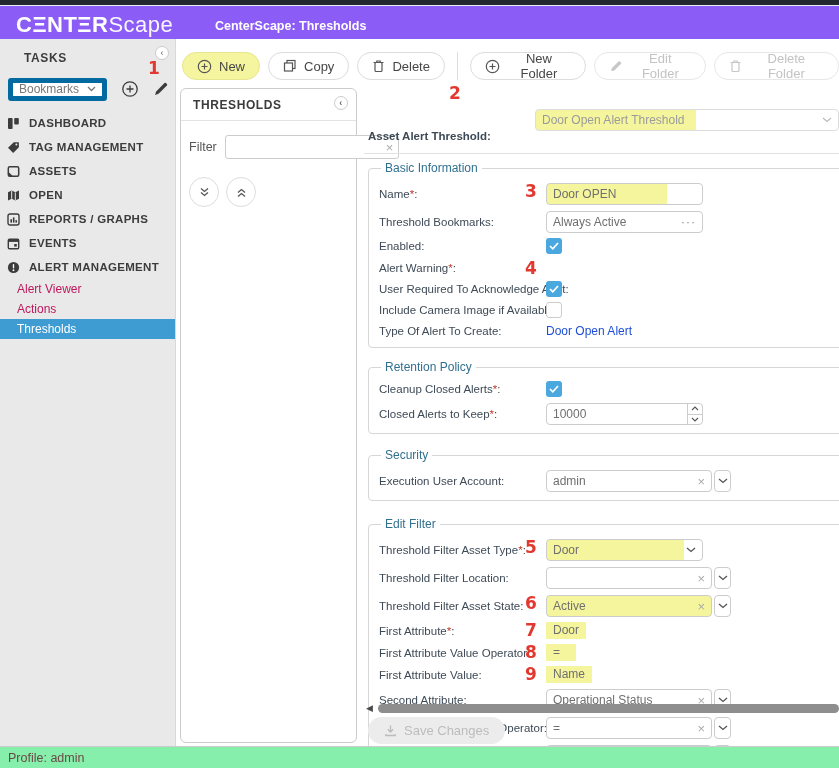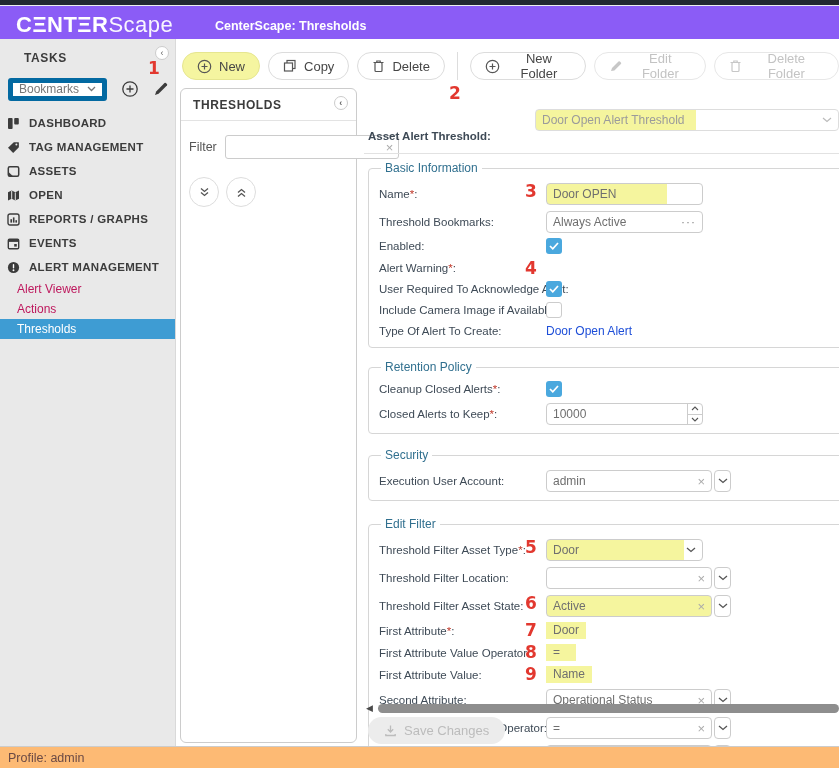--- a/index.html
+++ b/index.html
@@ -80,21 +80,21 @@
 
   
   .ann { position:absolute; color:#e2382f; font-weight:bold; font-size:17px; font-family:"DejaVu Sans",sans-serif; line-height:1; }
   .rowann { left:146px; top:0px; }
 
   
   .hscroll { position:absolute; left:366px; right:0; top:703px; height:10px; display:flex; align-items:center; }
   .hscroll .arrow { color:#4a4a4a; font-size:9px; line-height:10px; }
   .hscroll .thumb { flex:1; height:9px; margin-left:5px; background:#8e8e8e; border-radius:5px; }
   .savebtn { position:absolute; left:368px; top:717px; height:27px; padding:0 16px; border-radius:14px; background:#ececec; color:#bcbcbc; font-size:13px; display:inline-flex; align-items:center; gap:7px; border:none; }
-  .statusbar { position:absolute; left:0; right:0; bottom:0; height:22px; background:#fdba74; border-top:1px solid #ccc; }
+  .statusbar { position:absolute; left:0; right:0; bottom:0; height:22px; background:#86efac; border-top:1px solid #ccc; }
   .statusbar .txt { position:absolute; left:8px; top:4px; font-size:12.5px; color:#6b4a45; }
 
   svg { display:block; }
 </style>
 </head>
 <body>
 
 <div class="page">
 
   <div class="topstrip"></div>

